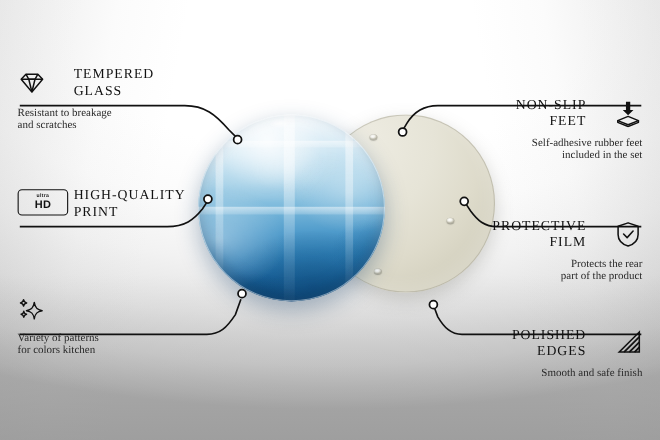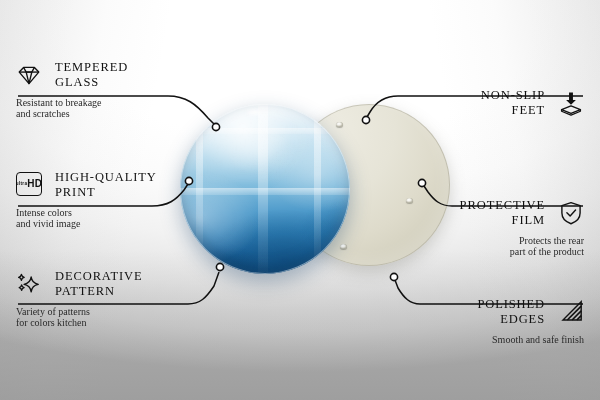--- a/index.html
+++ b/index.html
@@ -169,21 +169,21 @@
   .callout {
     position: absolute;
     width: 205px;
   }
   .callout.left  { left: 16px;  text-align: left; }
   .callout.right { right: 16px; text-align: right; margin-top: 28px; }
 
   .head {
     display: flex;
     align-items: center;
-    gap: 13px;
+    gap: 25px;
   }
   .callout.right .head { justify-content: flex-end; }
   .callout.left  .head { justify-content: flex-start; }
 
   .title {
     font-family: "Liberation Serif", serif;
     font-size: 12.5px;
     letter-spacing: .9px;
     line-height: 15px;
     color: #111111;
@@ -202,25 +202,25 @@
     margin-top: 7px;
     font-family: "Liberation Serif", serif;
     font-size: 10px;
     line-height: 11px;
     color: #2a2a2a;
     white-space: pre-line;
   }
 
   
   .hd-badge {
-    width: 26px; height: 24px;
+    width: 46px; height: 24px;
     border: 1.4px solid #111;
     border-radius: 4px;
     display: flex;
-    flex-direction: row;
+    flex-direction: column;
     align-items: center;
     justify-content: center;
     line-height: 1;
     box-sizing: border-box;
   }
   .hd-badge .u {
     font-family: "Liberation Sans", sans-serif;
     font-size: 4.6px;
     letter-spacing: .3px;
     font-weight: 700;
@@ -313,52 +313,50 @@
     <div class="head">
       <span class="icon">
         <span class="hd-badge">
           <span class="u">ultra</span>
           <span class="h">HD</span>
         </span>
       </span>
       <div class="title">HIGH-QUALITY
 PRINT</div>
     </div>
-    <div class="desc">Intense colors
-and vivid image</div>
   </div>
 
   <div class="callout left" style="top:269px;">
     <div class="head">
       <span class="icon">
         <svg viewBox="0 0 24 24" fill="none" stroke="currentColor" stroke-width="1.2" stroke-linejoin="round">
           <path d="M14 5.5 C14.6 10 16.4 11.7 20.6 12.4 C16.4 13.1 14.6 14.8 14 19.3 C13.4 14.8 11.6 13.1 7.4 12.4 C11.6 11.7 13.4 10 14 5.5 Z"></path>
           <path d="M5 3.2 C5.3 5 5.9 5.6 7.6 5.9 C5.9 6.2 5.3 6.8 5 8.6 C4.7 6.8 4.1 6.2 2.4 5.9 C4.1 5.6 4.7 5 5 3.2 Z"></path>
           <path d="M5.2 12.9 C5.5 14.5 6 15.1 7.5 15.4 C6 15.7 5.5 16.3 5.2 17.9 C4.9 16.3 4.4 15.7 2.9 15.4 C4.4 15.1 4.9 14.5 5.2 12.9 Z"></path>
         </svg>
       </span>
-      <div class="title">DECORATIVE
-PATTERN</div>
     </div>
     <div class="desc">Variety of patterns
 for colors kitchen</div>
   </div>
 
   <div class="callout right" style="top:60px;">
     <div class="head">
       <div class="title">NON-SLIP
 FEET</div>
       <span class="icon">
         <svg viewBox="0 0 24 24" fill="none" stroke="currentColor" stroke-width="1.2" stroke-linejoin="round">
           <path d="M10.2 2.4 H13.8 V9.2 H16.5 L12 13.6 L7.5 9.2 H10.2 Z" fill="currentColor" stroke="none"></path>
           <path d="M12 14.6 L3.3 18.1 L12 21.6 L20.7 18.1 Z"></path>
           <path d="M3.3 18.1 V19.6 L12 23.1 L20.7 19.6 V18.1"></path>
         </svg>
       </span>
     </div>
+    <div class="desc">Self-adhesive rubber feet
+included in the set</div>
   </div>
 
   <div class="callout right" style="top:170px;">
     <div class="head">
       <div class="title">PROTECTIVE
 FILM</div>
       <span class="icon">
         <svg viewBox="0 0 24 24" fill="none" stroke="currentColor" stroke-width="1.3" stroke-linejoin="round" stroke-linecap="round">
           <path d="M12 2.4 L20.4 5.2 V12.1 C20.4 16.8 16.8 20.3 12 21.9 C7.2 20.3 3.6 16.8 3.6 12.1 V5.2 Z"></path>
           <path d="M8.2 11.8 L11.2 14.8 L16.2 9.3"></path>

